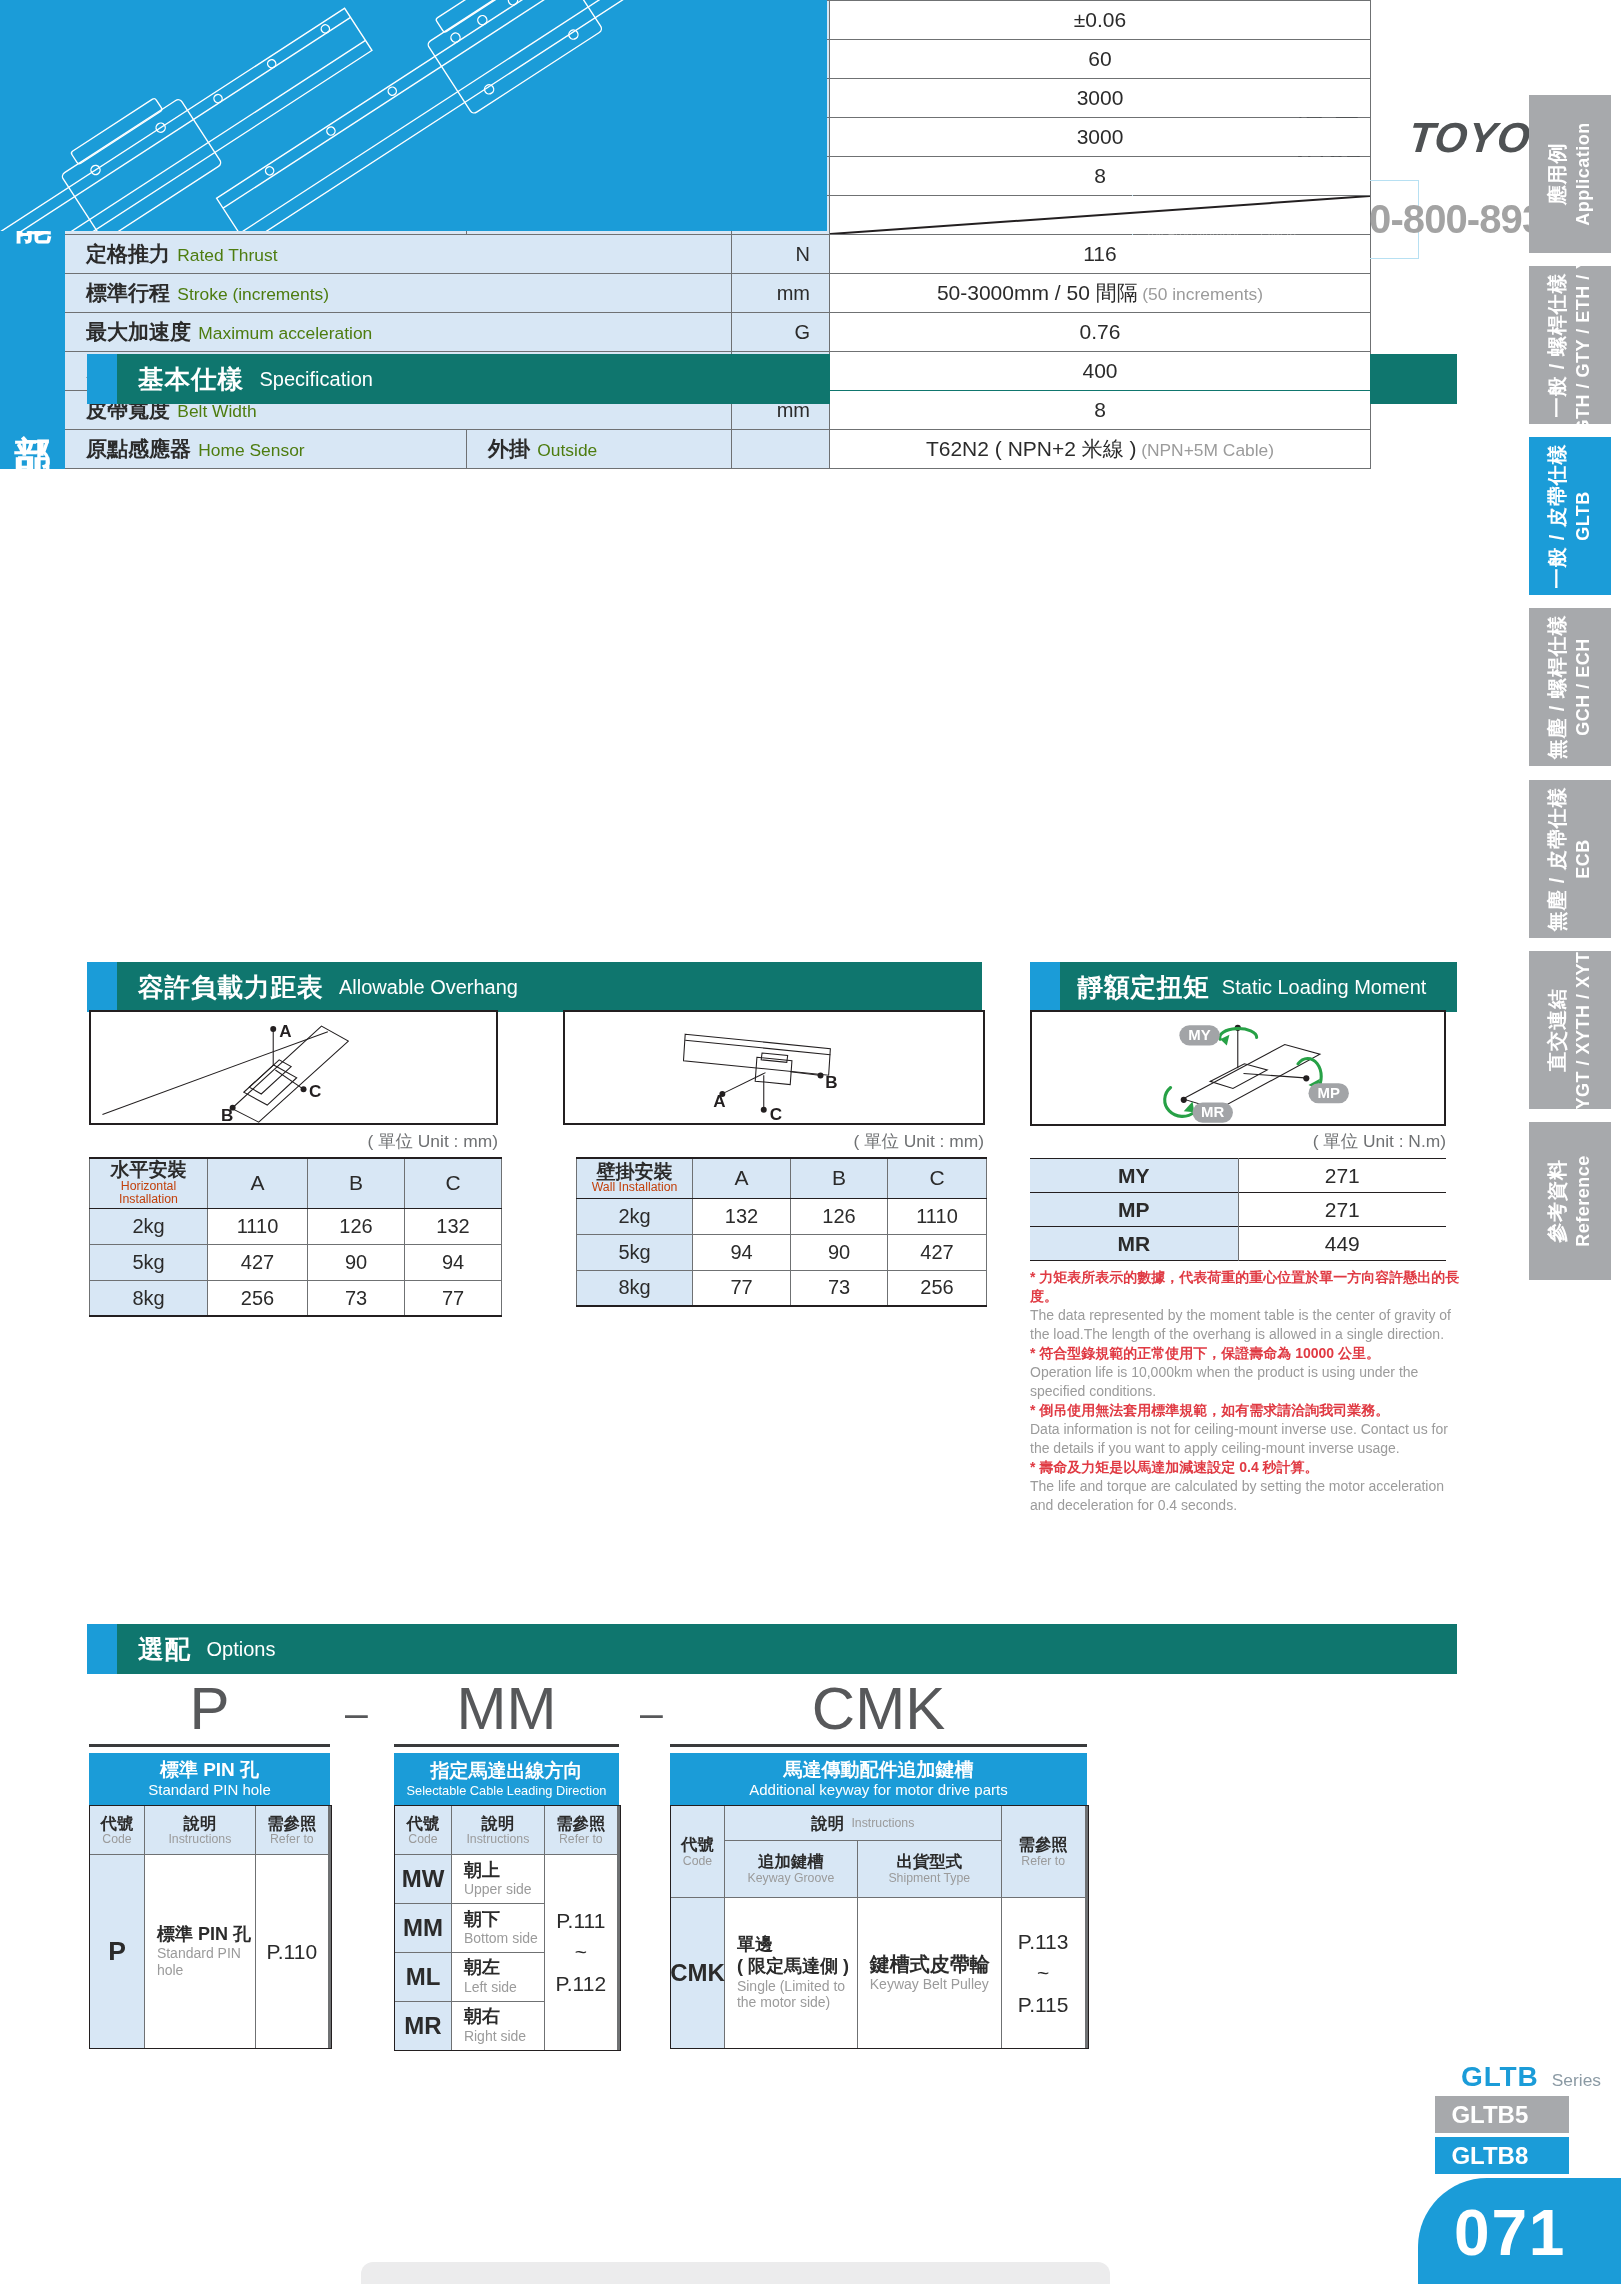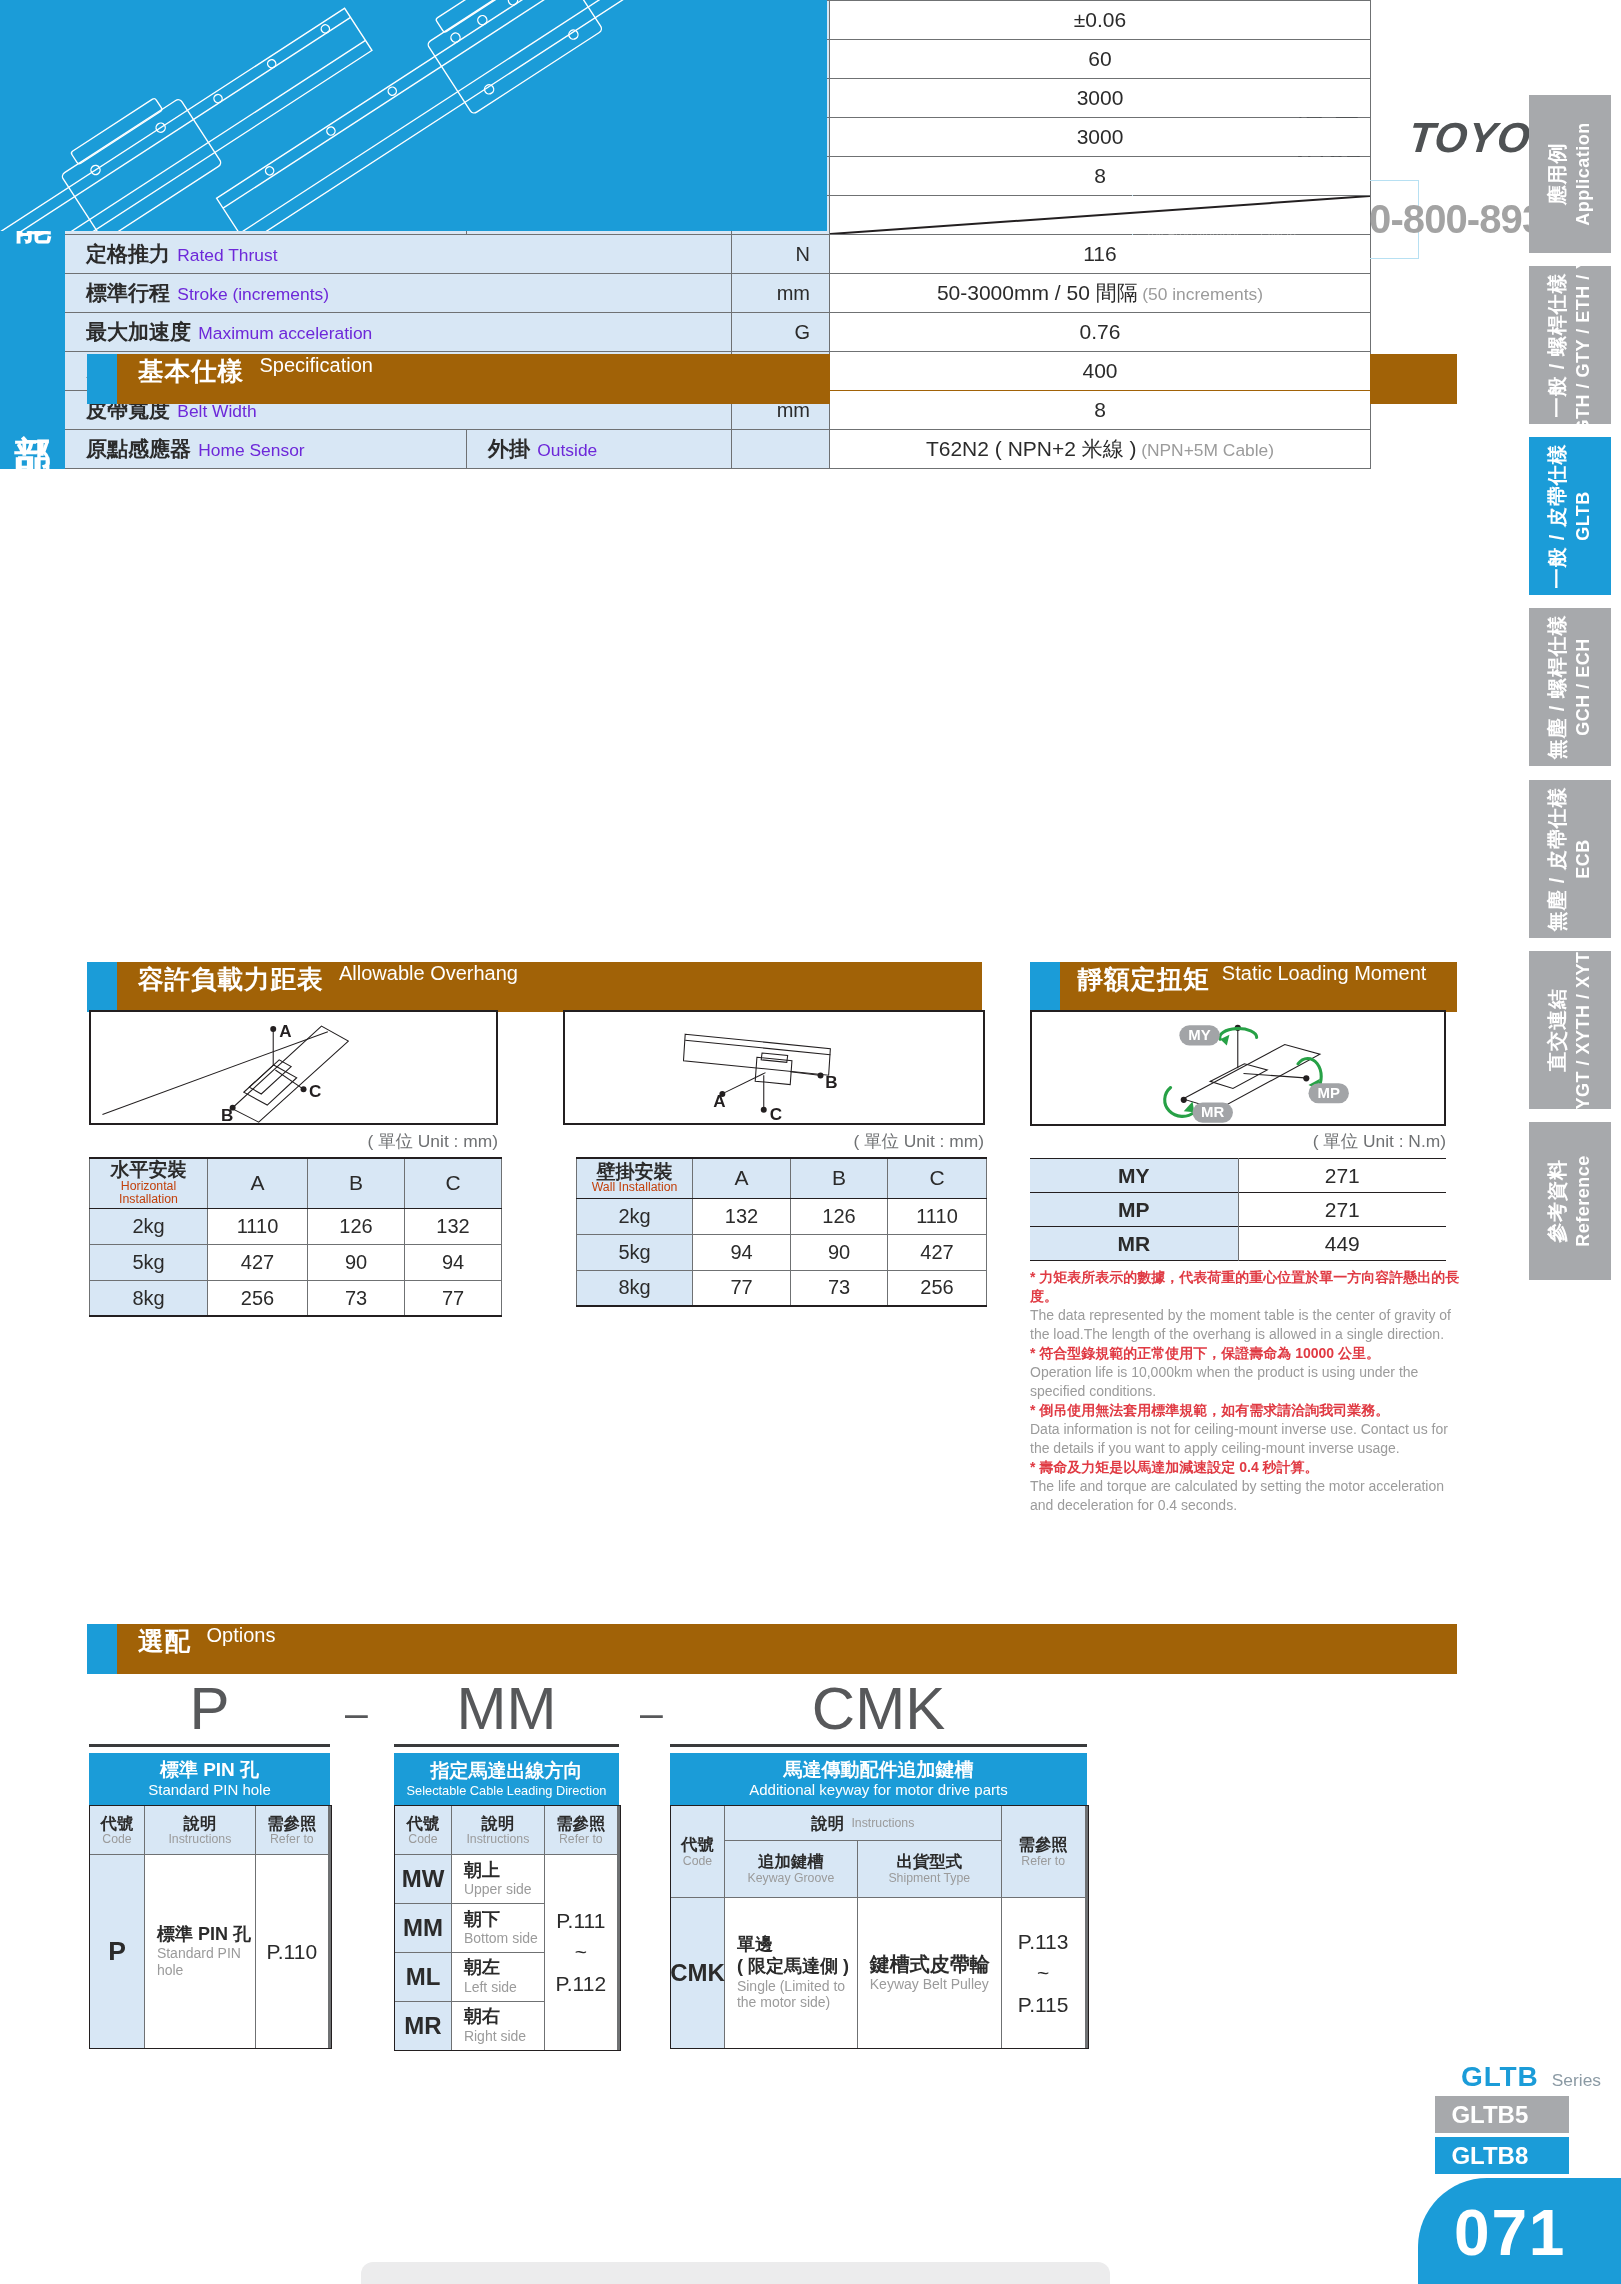--- a/index.html
+++ b/index.html
@@ -1,21 +1,21 @@
 <!DOCTYPE html>
 <html style="font-size:7.3px"><head>
 <meta charset="utf-8">
 <style>
   html,body{margin:0;padding:0;}
   body{
     width:1621px;height:2284px;position:relative;background:#ffffff;
     font-family:"Liberation Sans", sans-serif;color:#2b2b2b;overflow:hidden;
   }
   .abs{position:absolute;}
-  .en{color:#6d28d9;font-weight:normal;}
+  .en{color:#4d7c0f;font-weight:normal;}
   .zh{color:#2b2b2b;font-weight:bold;}
 
   
   .hero{left:0;top:0;width:827px;height:231px;background:#1b9cd8;}
   .hero svg{width:100%;height:100%;}
 
   
   .brandline{left:1293px;top:91px;width:238px;display:flex;align-items:center;gap:22px;}
   .product-title{font-size:35px;color:#4f5254;letter-spacing:1.8px;}
   .brand-logo{font-size:42px;font-weight:800;font-style:italic;color:#4f5254;letter-spacing:0.9px;transform:skewX(-6deg);}
@@ -29,21 +29,21 @@
   .tab{left:1529px;width:82px;height:158px;background:#a7a9ac;}
   .tab.active{background:#1b9cd8;}
   .tab .rot{position:absolute;left:50%;top:50%;transform:translate(-50%,-50%) rotate(-90deg);
     white-space:nowrap;text-align:center;color:#fff;line-height:1.35;}
   .tab .rot .l1{font-size:20px;font-weight:bold;letter-spacing:0.9px;}
   .tab .rot .l2{font-size:18px;font-weight:bold;letter-spacing:0.5px;}
 
   
   .sec{position:absolute;display:flex;height:50px;}
   .sec .acc{width:30px;background:#1b9cd8;}
-  .sec .bar{flex:1;background:#a16207;color:#fff;display:flex;align-items:flex-start;padding-left:21px;gap:15.5px;}
+  .sec .bar{flex:1;background:#0f766e;color:#fff;display:flex;align-items:center;padding-left:21px;gap:15.5px;}
   .sec .t{font-size:25.6px;font-weight:bold;letter-spacing:0.9px;}
   .sec .s{font-size:20px;font-weight:normal;}
 
   
   .spec-table{left:87px;top:455px;border-collapse:collapse;table-layout:fixed;width:1370px;}
   .spec-table td{border:0.9px solid #6f7173;height:39px;box-sizing:border-box;}
   .spec-table{border:1.8px solid #231f20;}
   .spec-table td.band{background:#1b9cd8;border:0.9px solid #1b9cd8;width:64px;text-align:center;vertical-align:middle;}
   .spec-table td.band .v{writing-mode:vertical-rl;margin:0 auto;color:#fff;font-size:37px;font-weight:bold;letter-spacing:6.4px;}
   .spec-table td.lab{background:#d8e7f5;padding-left:21px;}

